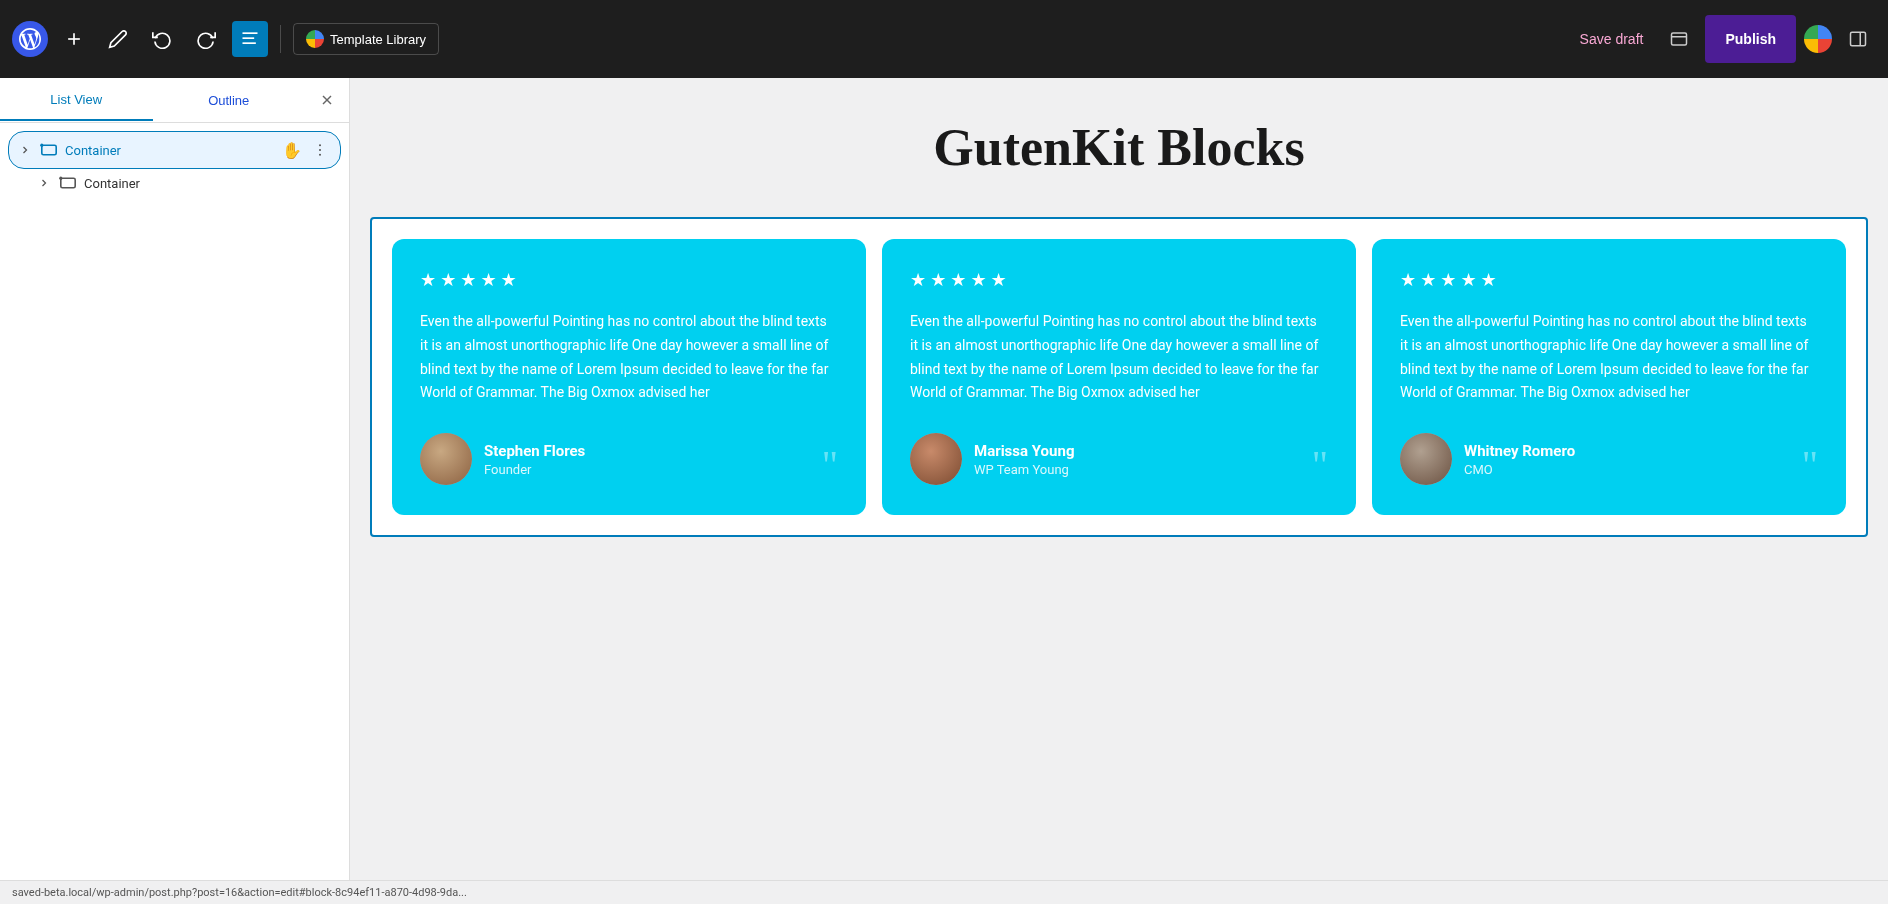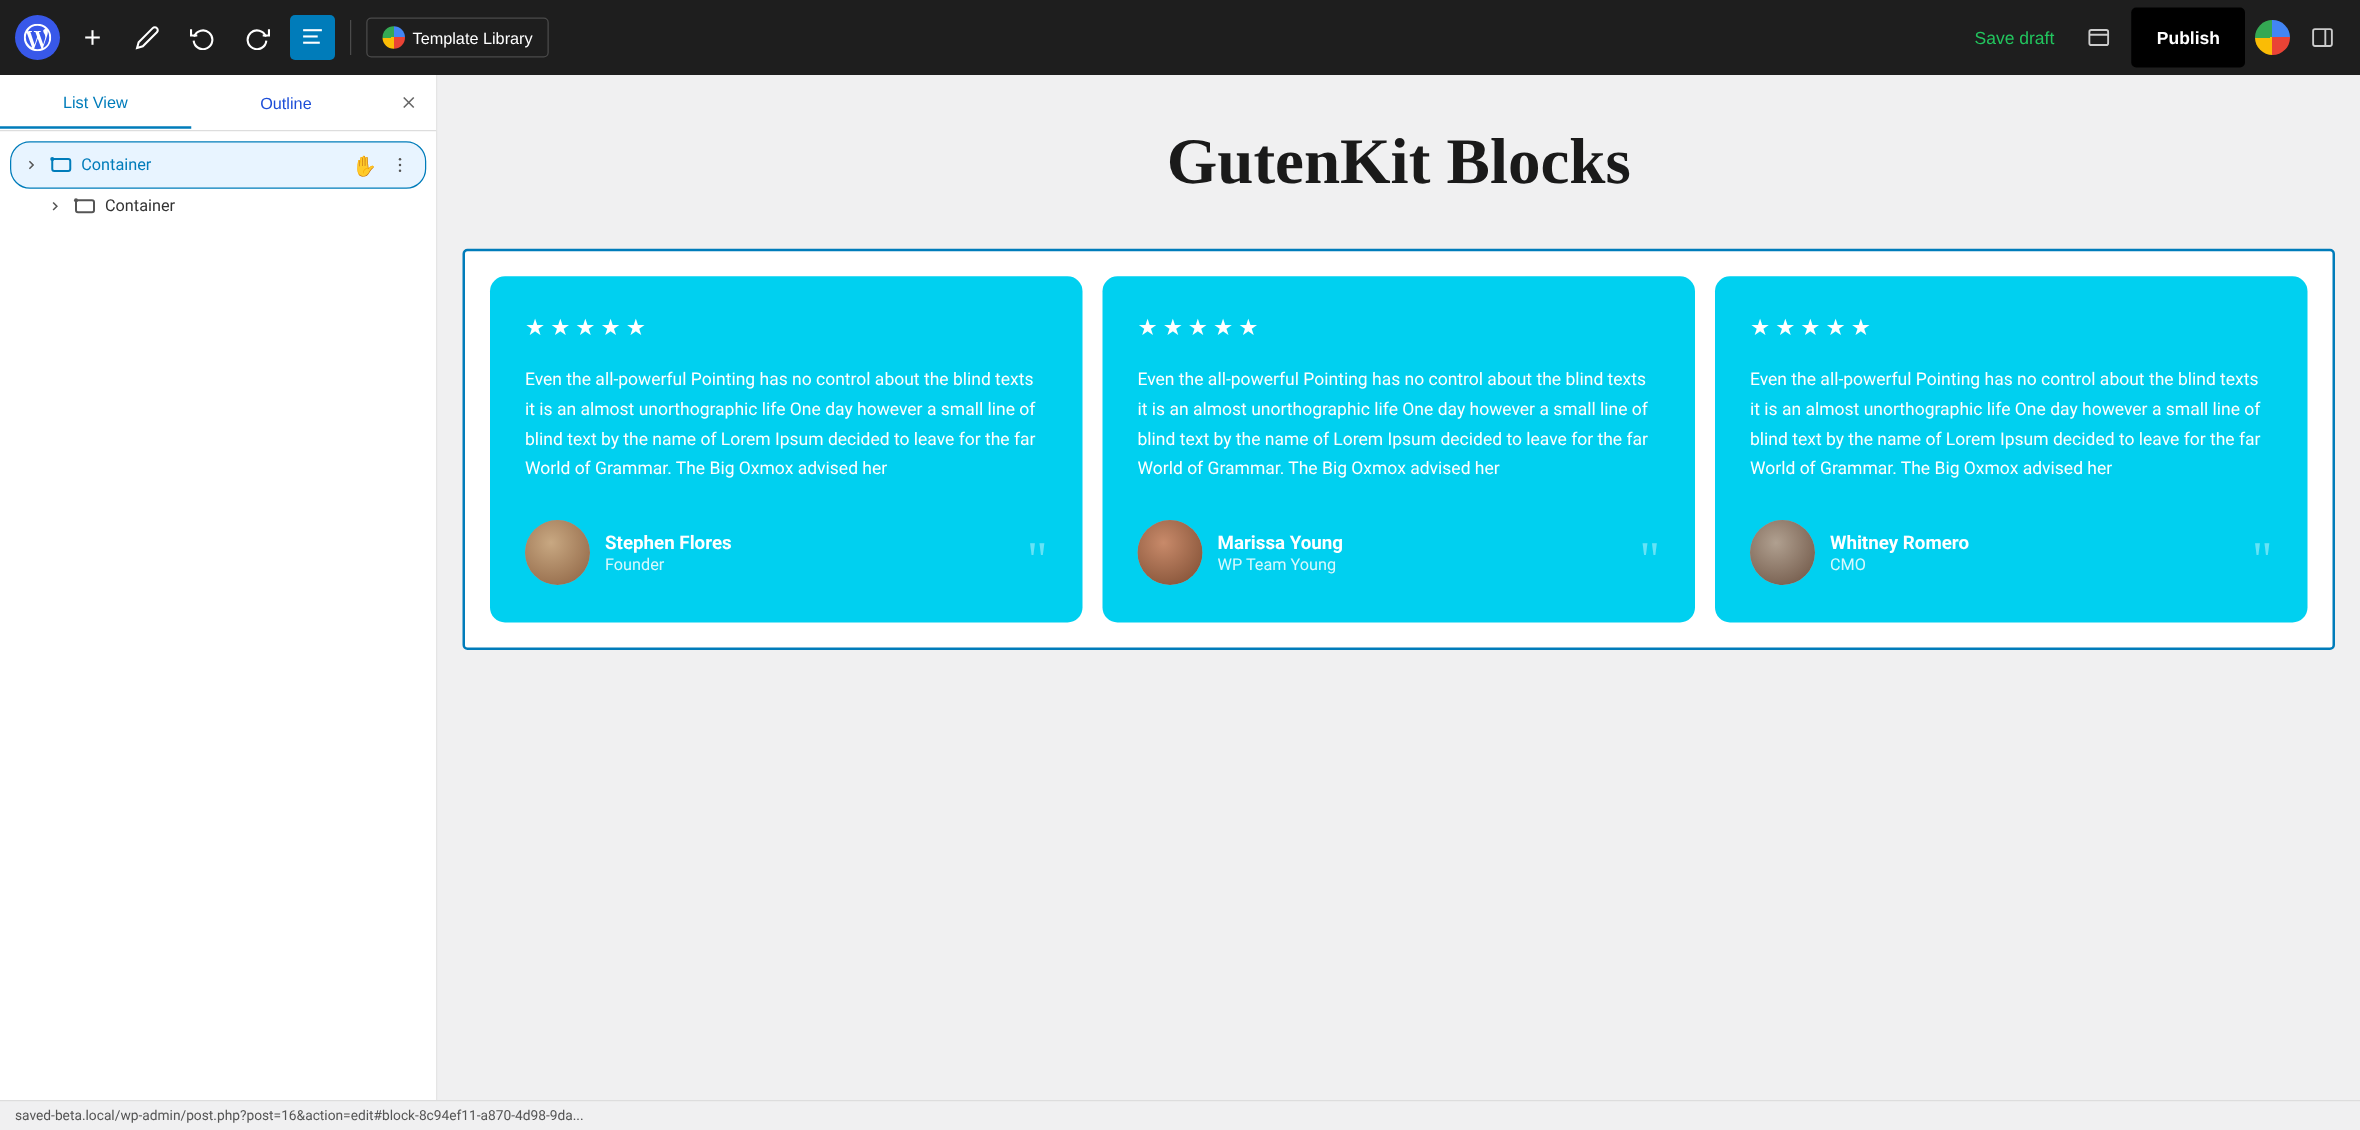--- a/index.html
+++ b/index.html
@@ -1,20 +1,20 @@
 <!DOCTYPE html>
 <html><head>
   <meta charset="utf-8">
   <style>
     * { box-sizing: border-box; margin: 0; padding: 0; }
     body { font-family: -apple-system, BlinkMacSystemFont, 'Segoe UI', Roboto, sans-serif; background: #f0f0f1; height: 904px; overflow: hidden; }
 
     
     .toolbar {
-      display: flex; align-items: center; height: 60px;
+      display: flex; align-items: center; height: 78px;
       background: #1e1e1e; padding: 0 12px; gap: 8px; position: relative; z-index: 100;
     }
     .wp-logo {
       width: 36px; height: 36px; background: #3858e9; border-radius: 50%;
       display: flex; align-items: center; justify-content: center; flex-shrink: 0;
     }
     .wp-logo svg { width: 22px; height: 22px; fill: white; }
     .toolbar-btn {
       width: 36px; height: 36px; border-radius: 4px; border: none; cursor: pointer;
       display: flex; align-items: center; justify-content: center; background: transparent; color: #fff;
@@ -29,24 +29,24 @@
     }
     .template-g-icon {
       width: 18px; height: 18px; border-radius: 50%;
       background: conic-gradient(#4285F4 0deg 90deg, #EA4335 90deg 180deg, #FBBC05 180deg 270deg, #34A853 270deg 360deg);
       flex-shrink: 0;
     }
     .toolbar-right {
       margin-left: auto; display: flex; align-items: center; gap: 8px;
     }
     .save-draft-btn {
-      background: transparent; border: none; color: #22c55e; cursor: pointer; font-size: 14px; padding: 6px 10px;
+      background: transparent; border: none; color: #f9a8d4; cursor: pointer; font-size: 14px; padding: 6px 10px;
     }
     .publish-btn {
-      background: #000000; border: none; color: #fff; cursor: pointer;
+      background: #4c1d95; border: none; color: #fff; cursor: pointer;
       font-size: 14px; font-weight: 600; padding: 16px 20px; border-radius: 4px;
     }
     .toolbar-icon-btn {
       width: 36px; height: 36px; background: transparent; border: none; cursor: pointer;
       display: flex; align-items: center; justify-content: center; color: #ccc; border-radius: 4px;
     }
     .g-circle {
       width: 28px; height: 28px; border-radius: 50%; overflow: hidden;
       background: conic-gradient(#4285F4 0deg 90deg, #EA4335 90deg 180deg, #FBBC05 180deg 270deg, #34A853 270deg 360deg);
     }

